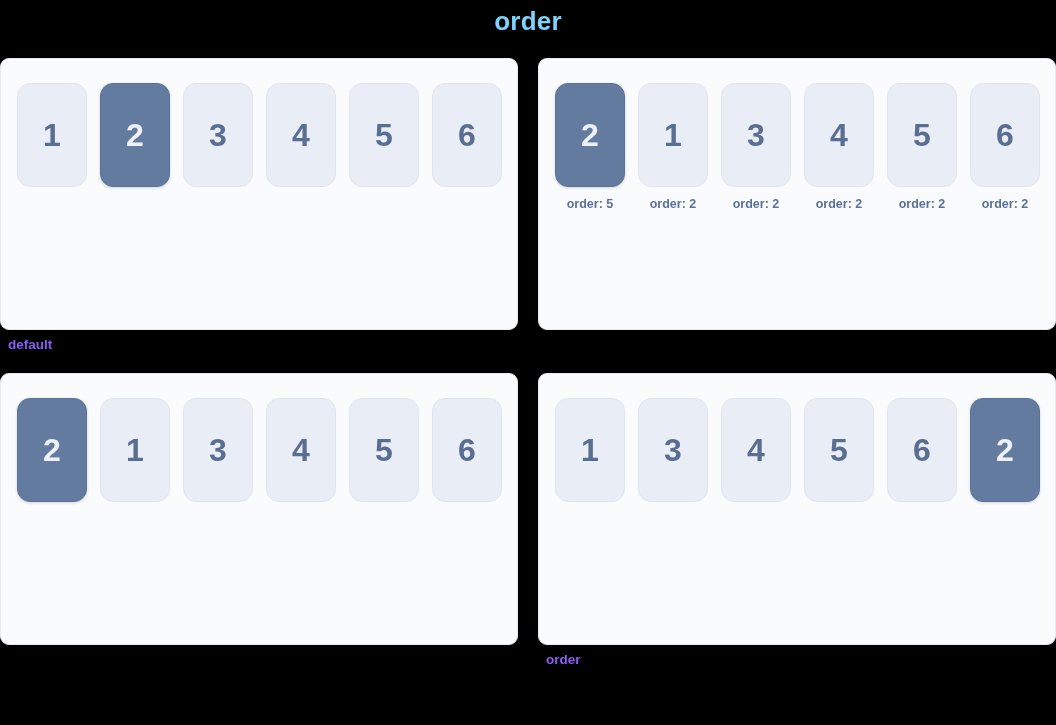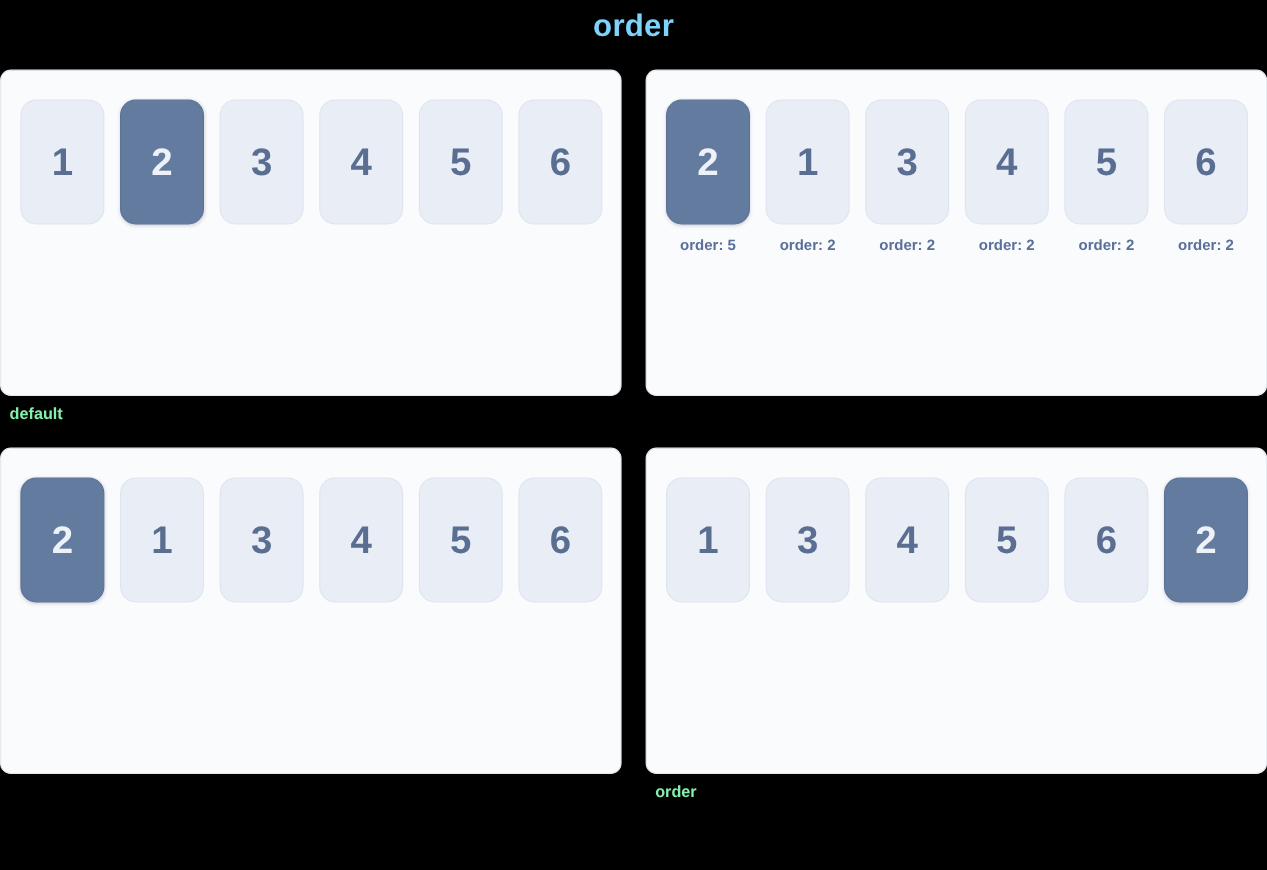--- a/index.html
+++ b/index.html
@@ -108,21 +108,21 @@
     color: #5b7099;
     white-space: nowrap;
     line-height: 14px;
   }
 
   .panel-caption {
     margin-top: 6px;
     padding-left: 8px;
     font-size: 13.5px;
     font-weight: bold;
-    color: #86efac;
+    color: #8b5cf6;
     line-height: 18px;
     white-space: nowrap;
   }
 </style>
 </head>
 <body>
 
 <div class="page">
 
   <div class="page-title">order</div>

